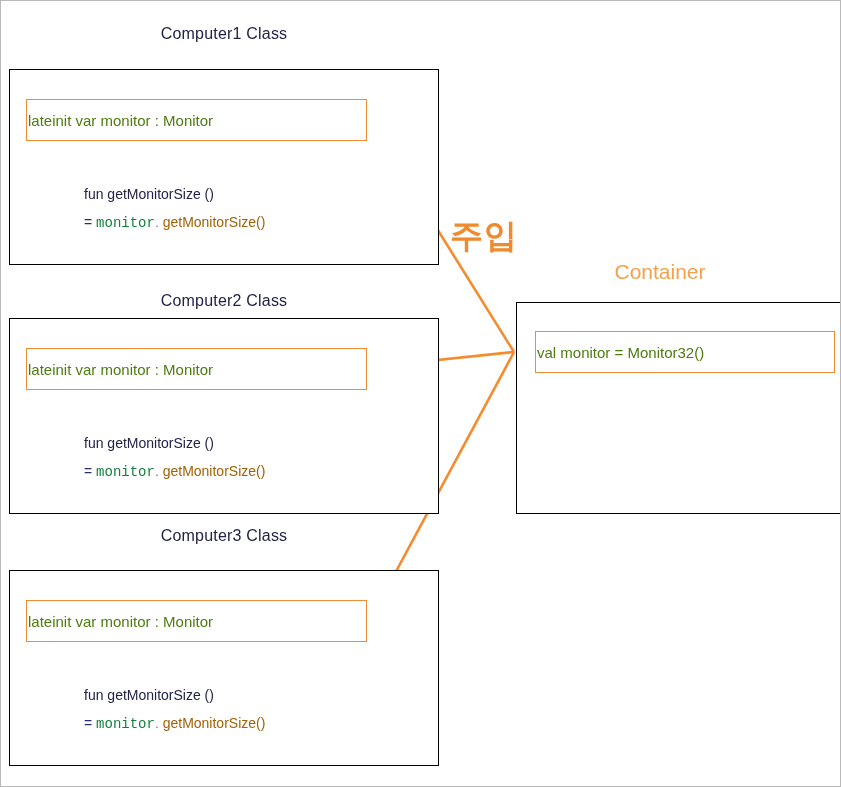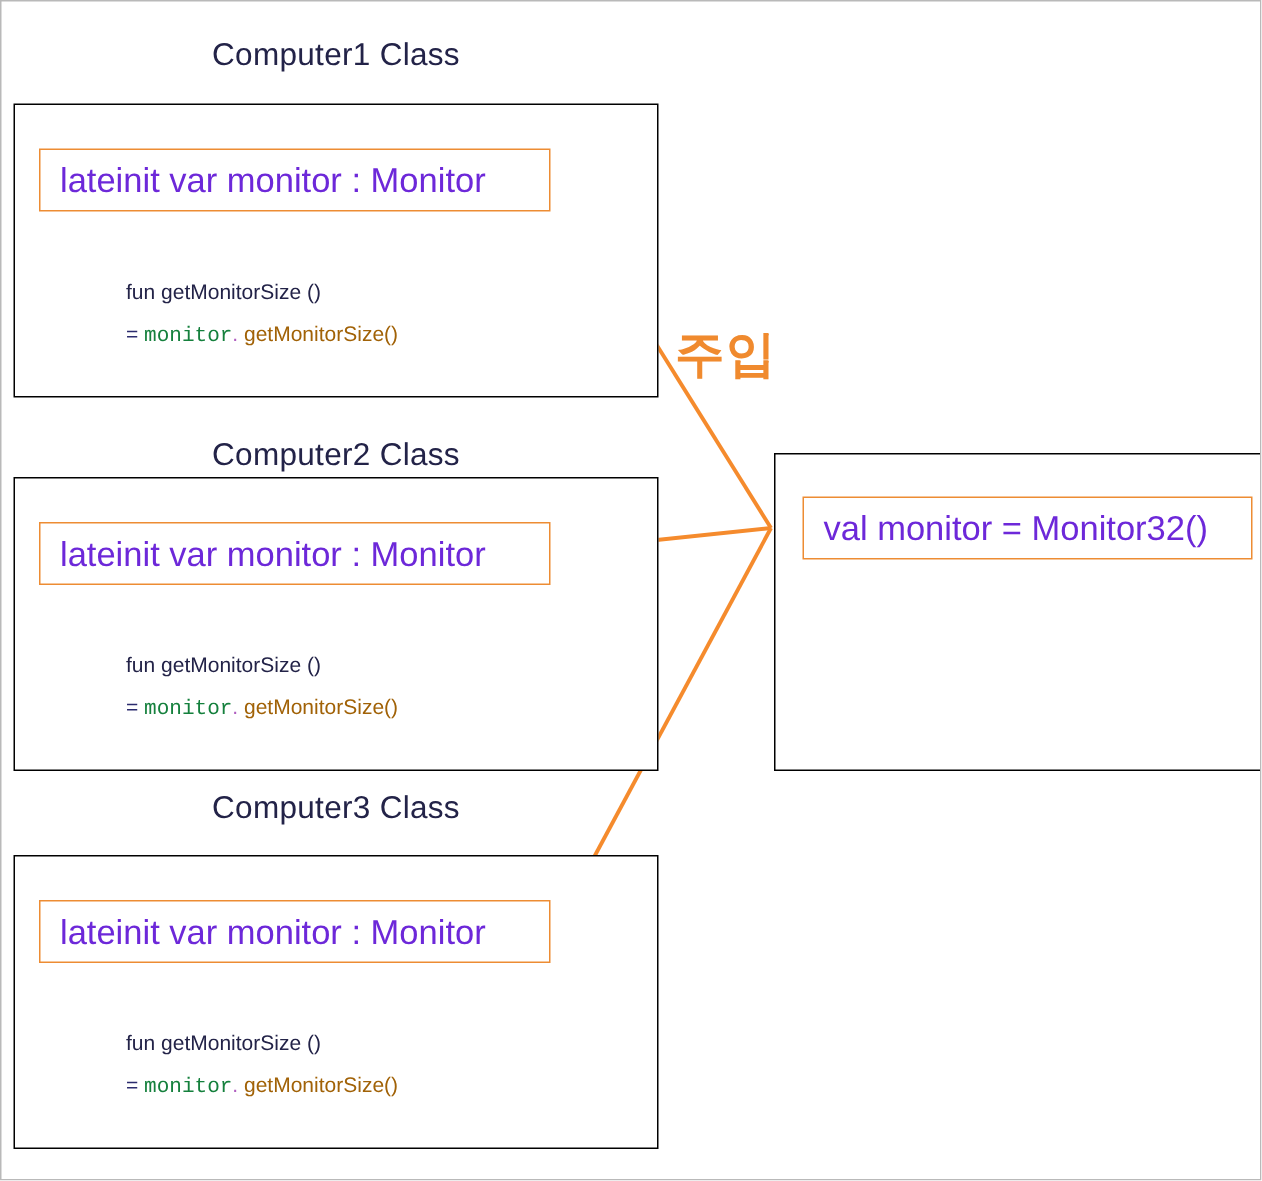--- a/index.html
+++ b/index.html
@@ -12,40 +12,40 @@
   #canvas {
     position: relative;
     width: 841px;
     height: 787px;
     background: #ffffff;
     border: 1px solid #b9b9b9;
     overflow: hidden;
   }
   .class-title {
     position: absolute;
-    font-size: 21px;
+    font-size: 16px;
     color: #232348;
     letter-spacing: 0.2px;
     white-space: nowrap;
     text-align: center;
   }
   .class-box {
     position: absolute;
     border: 1.6px solid #000000;
     background: #ffffff;
   }
   .field-box {
     position: absolute;
     border: 1.6px solid #ed8c33;
     background: #ffffff;
     display: flex;
     align-items: center;
-    padding-left: 13px;
-    font-size: 23px;
-    color: #6d28d9;
+    padding-left: 1px;
+    font-size: 15px;
+    color: #4d7c0f;
     white-space: nowrap;
   }
   .method-block {
     position: absolute;
     font-size: 14px;
     line-height: 28px;
     white-space: nowrap;
     color: #232348;
   }
   .method-sig { color: #232348; }
@@ -131,18 +131,19 @@
       <div>
         <span class="eq-sign">=</span>
         <span class="ident-ref">monitor</span><span class="dot-sep">.</span>
         <span class="call-ref">getMonitorSize()</span>
       </div>
     </div>
   </div>
 
   <div class="inject-label" style="left:449px; top:213px;">주입</div>
 
+  <div class="container-title" style="left:495px; top:259px; width:328px; text-align:center;">Container</div>
 
   <div class="class-box" style="left:495px; top:301px; width:328px; height:212px;margin-left:20px;">
     <div class="field-box" style="left:18px; top:28px; width:300px; height:42px;">val monitor = Monitor32()</div>
   </div>
 
 </div>
 
 </body></html>

